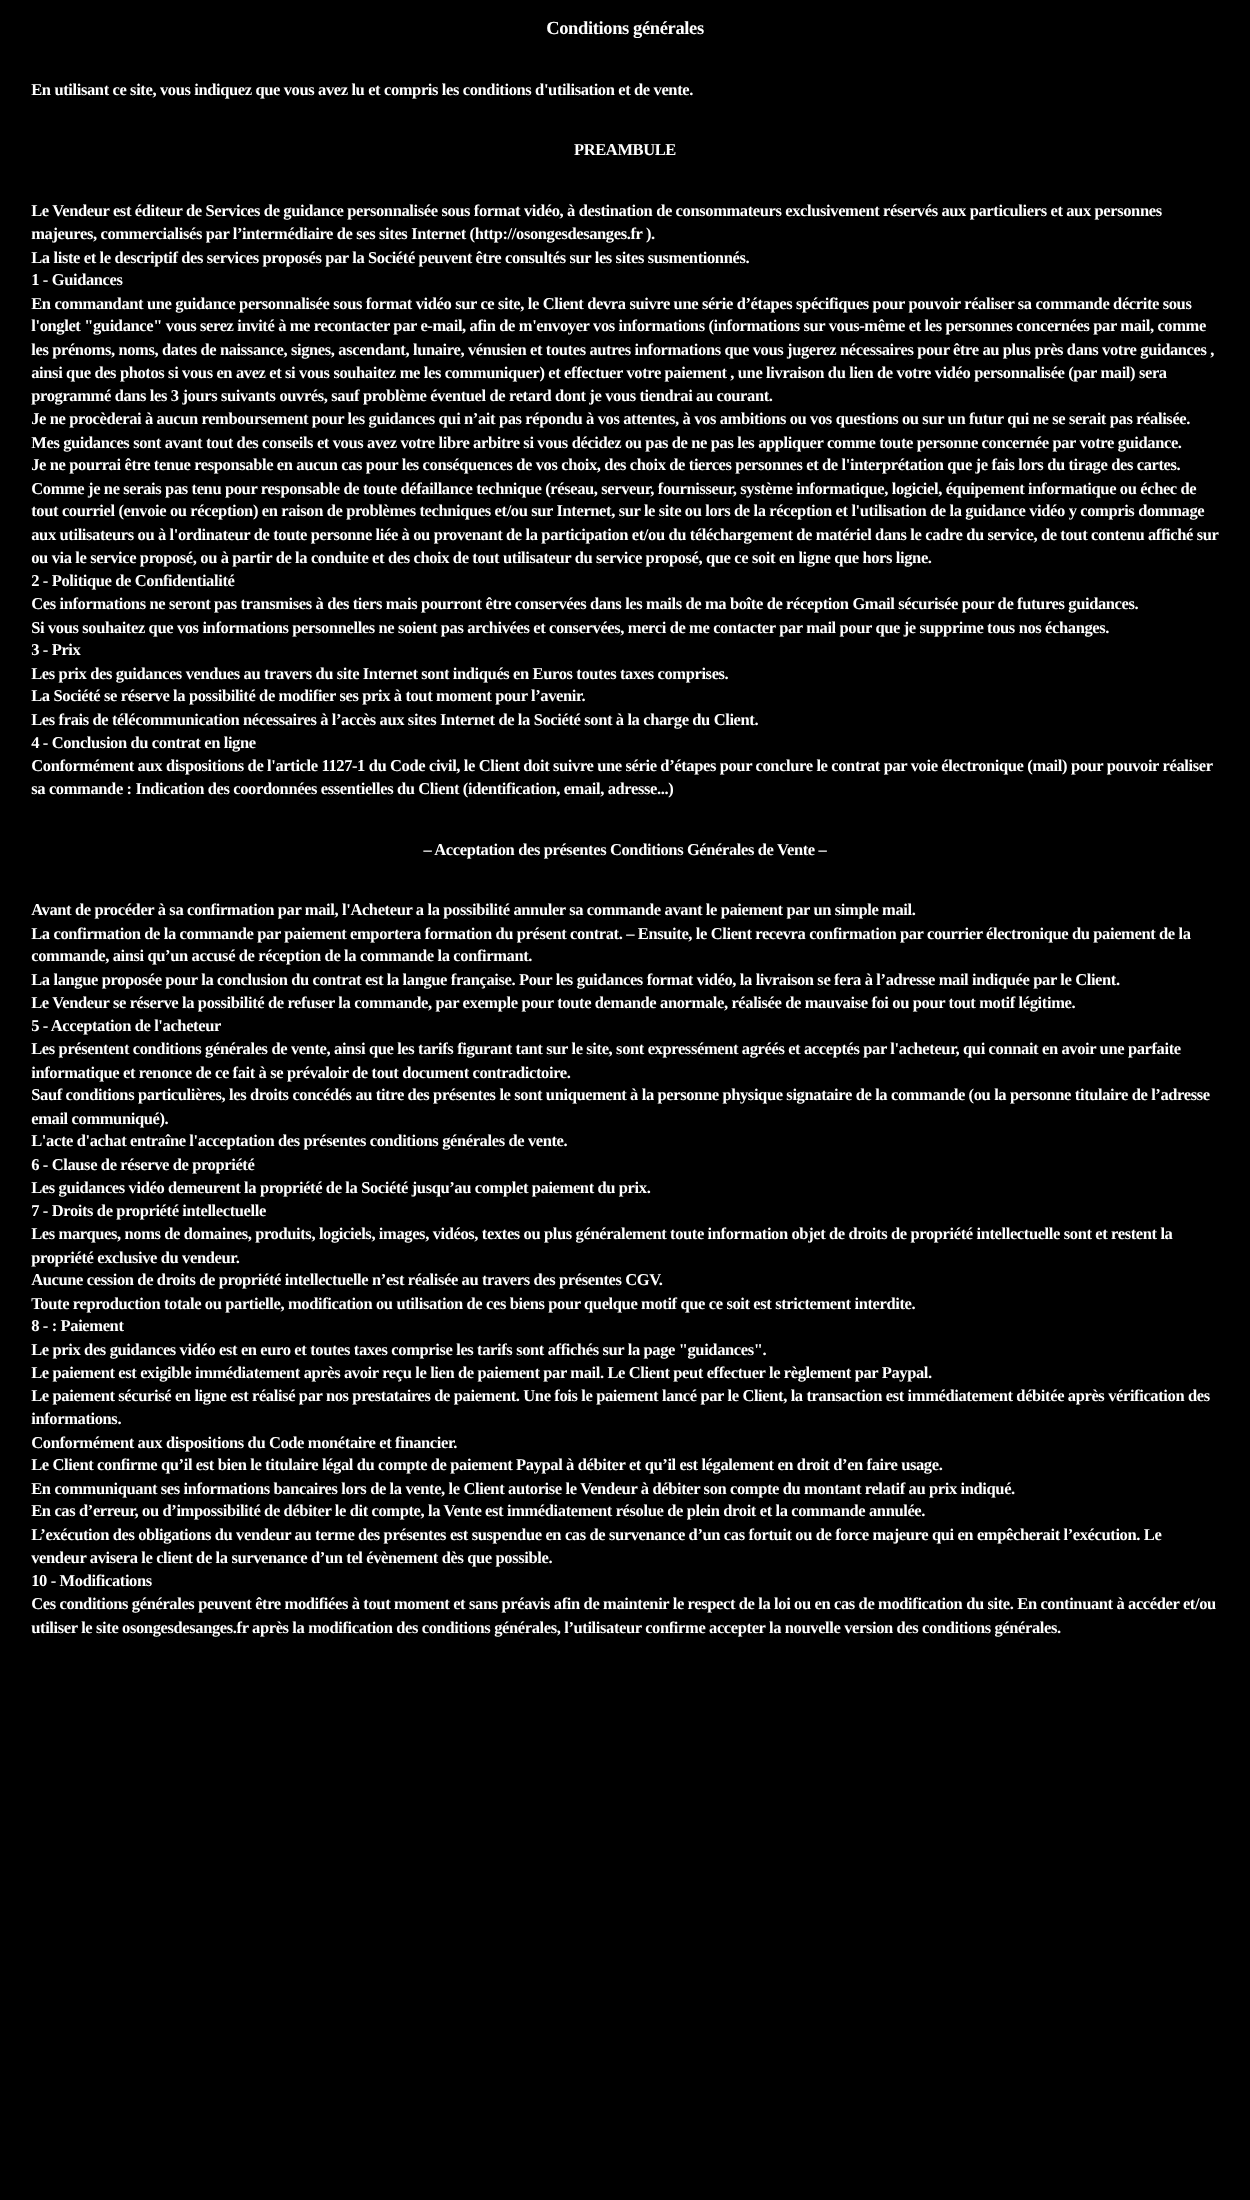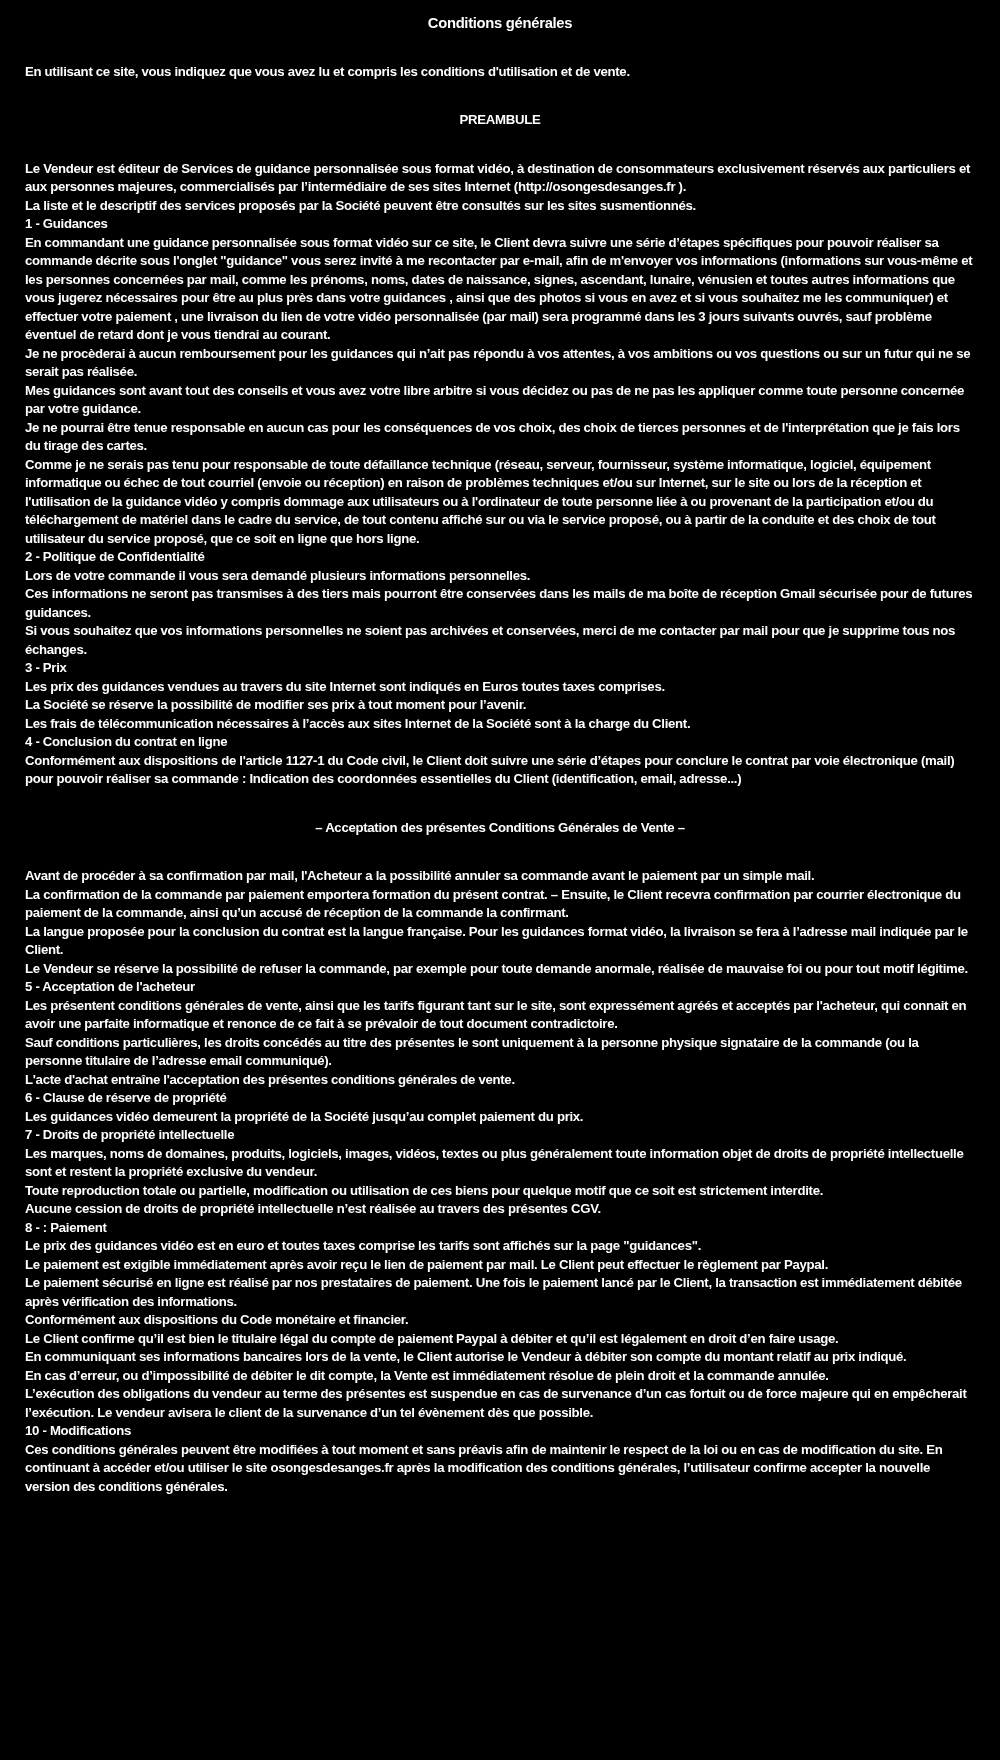--- a/index.html
+++ b/index.html
@@ -21,21 +21,21 @@
     font-weight: 700;
     font-size: 13.2px;
     line-height: 18.5px;
     letter-spacing: -0.3px;
   }
   .block { }
   .block:first-child { margin-top: 0; }
   .block.center { text-align: center; }
   .block.title { font-size: 14.8px; }
   .block.gap-lg { margin-top: 30px; }
-  .line { min-height: 18.5px; }
+  .line { min-height: 18.5px; font-family: Liberation Serif, serif; }
 </style>
 </head>
 <body style="background: rgb(0, 0, 0);">
 
 <main class="doc" style="color: rgb(255, 255, 255);">
     <div class="block center title">
       <div class="line">Conditions générales</div>
     </div>
     <div class="block gap-lg">
       <div class="line">En utilisant ce site, vous indiquez que vous avez lu et compris les conditions d'utilisation et de vente.</div>
@@ -60,21 +60,20 @@
       <div class="line">Mes guidances sont avant tout des conseils et vous avez votre libre arbitre si vous décidez ou pas de ne pas les appliquer comme toute personne concernée par votre guidance.</div>
     </div>
     <div class="block">
       <div class="line">Je ne pourrai être tenue responsable en aucun cas pour les conséquences de vos choix, des choix de tierces personnes et de l'interprétation que je fais lors du tirage des cartes.</div>
     </div>
     <div class="block">
       <div class="line">Comme je ne serais pas tenu pour  responsable de toute défaillance technique  (réseau, serveur, fournisseur, système informatique, logiciel, équipement informatique ou échec de tout courriel (envoie ou réception) en raison de problèmes techniques et/ou sur Internet, sur le site ou lors de la réception et l'utilisation de la guidance vidéo y compris  dommage aux utilisateurs ou à l'ordinateur de toute personne liée à ou provenant de la participation et/ou du téléchargement de matériel dans le cadre du service, de tout contenu affiché sur ou via le service proposé, ou à partir de la conduite et des choix de tout utilisateur du service proposé, que ce soit en ligne que hors ligne.</div>
     </div>
     <div class="block">
       <div class="line">2 - Politique de Confidentialité</div>
-      <div class="line">Lors de votre commande il vous sera demandé plusieurs informations personnelles.</div>
       <div class="line">Ces informations ne seront pas transmises à des tiers mais pourront être conservées dans les mails de ma boîte de réception Gmail sécurisée pour de futures guidances.</div>
       <div class="line">Si vous souhaitez que vos informations personnelles ne soient pas archivées et conservées, merci de me contacter par mail pour que je supprime tous nos échanges.</div>
     </div>
     <div class="block">
       <div class="line">3 - Prix</div>
       <div class="line">Les prix des guidances vendues au travers du site Internet sont indiqués en Euros toutes taxes comprises.</div>
       <div class="line">La Société se réserve la possibilité de modifier ses prix à tout moment pour l’avenir.</div>
       <div class="line">Les frais de télécommunication nécessaires à l’accès aux sites Internet de la Société sont à la charge du Client.</div>
     </div>
     <div class="block">
@@ -96,22 +95,22 @@
       <div class="line">Sauf conditions particulières, les droits concédés au titre des présentes le sont uniquement à la personne physique signataire de la commande (ou la personne titulaire de l’adresse email communiqué).</div>
       <div class="line">L'acte d'achat entraîne l'acceptation des présentes conditions générales de vente.</div>
     </div>
     <div class="block">
       <div class="line">6 - Clause de réserve de propriété</div>
       <div class="line">Les guidances vidéo demeurent la propriété de la Société jusqu’au complet paiement du prix.</div>
     </div>
     <div class="block">
       <div class="line">7 - Droits de propriété intellectuelle</div>
       <div class="line"> Les marques, noms de domaines, produits, logiciels, images, vidéos, textes ou plus généralement toute information objet de droits de propriété intellectuelle sont et restent la propriété exclusive du vendeur.</div>
+      <div class="line">Aucune cession de droits de propriété intellectuelle n’est réalisée au travers des présentes CGV.</div>
       <div class="line">Toute reproduction totale ou partielle, modification ou utilisation de ces biens pour quelque motif que ce soit est strictement interdite.</div>
-      <div class="line">Aucune cession de droits de propriété intellectuelle n’est réalisée au travers des présentes CGV.</div>
     </div>
     <div class="block">
       <div class="line">8 - : Paiement</div>
       <div class="line">Le prix des guidances vidéo est en euro et toutes taxes comprise les tarifs sont affichés sur la page "guidances".</div>
       <div class="line">Le paiement est exigible immédiatement après avoir reçu le lien de paiement par mail. Le Client peut effectuer le règlement par Paypal.</div>
       <div class="line">Le paiement sécurisé en ligne est réalisé par nos prestataires de paiement. Une fois le paiement lancé par le Client, la transaction est immédiatement débitée après vérification des informations.</div>
       <div class="line">Conformément aux dispositions du Code monétaire et financier.</div>
       <div class="line">Le Client confirme qu’il est bien le titulaire légal du compte de paiement Paypal à débiter et qu’il est légalement en droit d’en faire usage.</div>
       <div class="line">En communiquant ses informations bancaires lors de la vente, le Client autorise le Vendeur à débiter son compte du montant relatif au prix indiqué.</div>
       <div class="line">En cas d’erreur, ou d’impossibilité de débiter le dit compte, la Vente est immédiatement résolue de plein droit et la commande annulée.</div>

